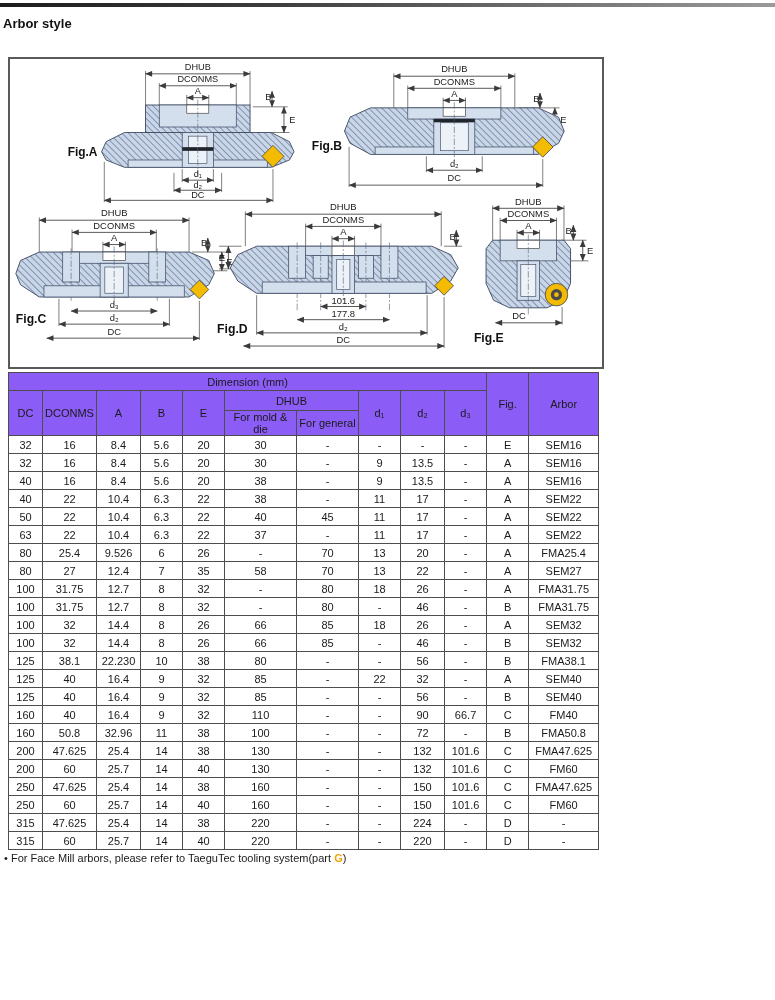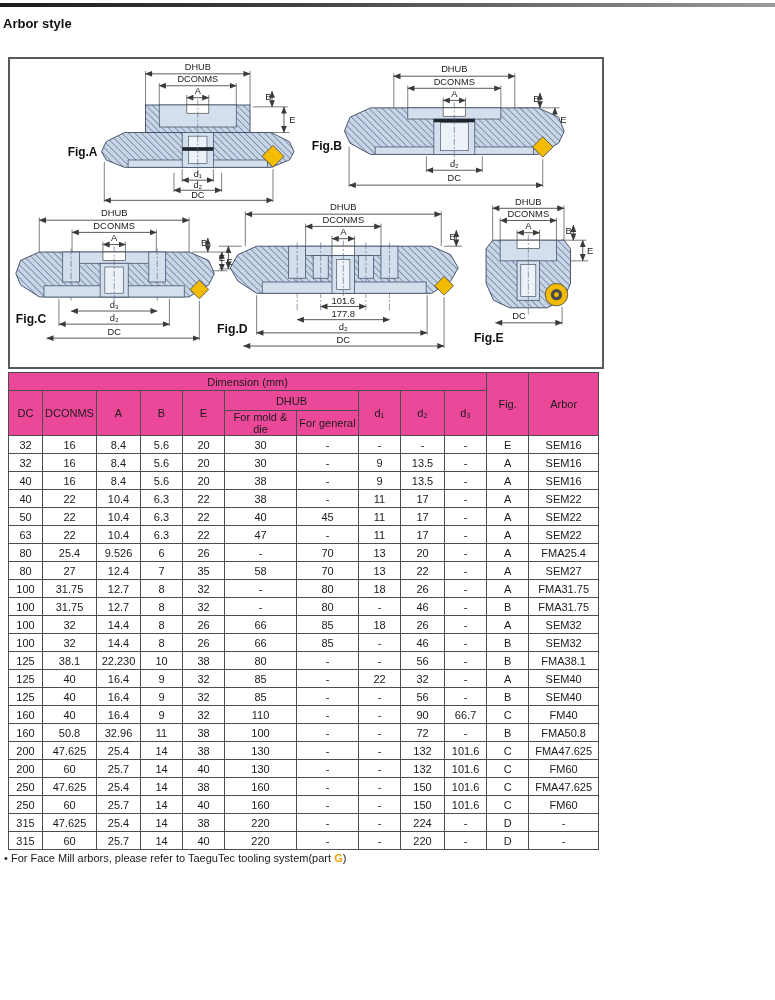--- a/index.html
+++ b/index.html
@@ -20,21 +20,21 @@
   .cl{stroke:#5a6b85;stroke-width:0.7;stroke-dasharray:7 2 2 2;}
   .bod{fill:url(#hat);stroke:#3f4c63;stroke-width:1;}
   .lit{fill:#d4dfee;stroke:#3f4c63;stroke-width:0.8;}
   .lit2{fill:#edf2f8;stroke:#3f4c63;stroke-width:0.7;}
   .notch{fill:#ffffff;stroke:#3a3a3a;stroke-width:0.7;}
   .ins{stroke:#4a4a4a;stroke-width:0.9;}
   .dark{fill:#20242b;}
 
   table.dims{position:absolute;left:8px;top:372px;width:590px;border-collapse:collapse;table-layout:fixed;font-size:11px;}
   table.dims th,table.dims td{border:1px solid #4d4d4d;text-align:center;vertical-align:middle;padding:0;font-weight:normal;}
-  table.dims thead th{background:#ec4899;height:17px;}
+  table.dims thead th{background:#8b5cf6;height:17px;}
   table.dims thead tr.h2 th{height:19px;}
   table.dims thead tr.h3 th{height:16px;font-size:11px;}
   table.dims tbody td{height:17px;background:#fff;}
 
   .note{position:absolute;left:4px;top:852px;font-size:11px;color:#1a1a1a;}
   .note .hl{color:#f0a30a;font-weight:bold;}
 </style>
 </head>
 <body>
 
@@ -378,21 +378,21 @@
           <td>-</td>
           <td>A</td>
           <td>SEM22</td>
         </tr>
         <tr>
           <td>63</td>
           <td>22</td>
           <td>10.4</td>
           <td>6.3</td>
           <td>22</td>
-          <td>47</td>
+          <td>37</td>
           <td>-</td>
           <td>11</td>
           <td>17</td>
           <td>-</td>
           <td>A</td>
           <td>SEM22</td>
         </tr>
         <tr>
           <td>80</td>
           <td>25.4</td>

